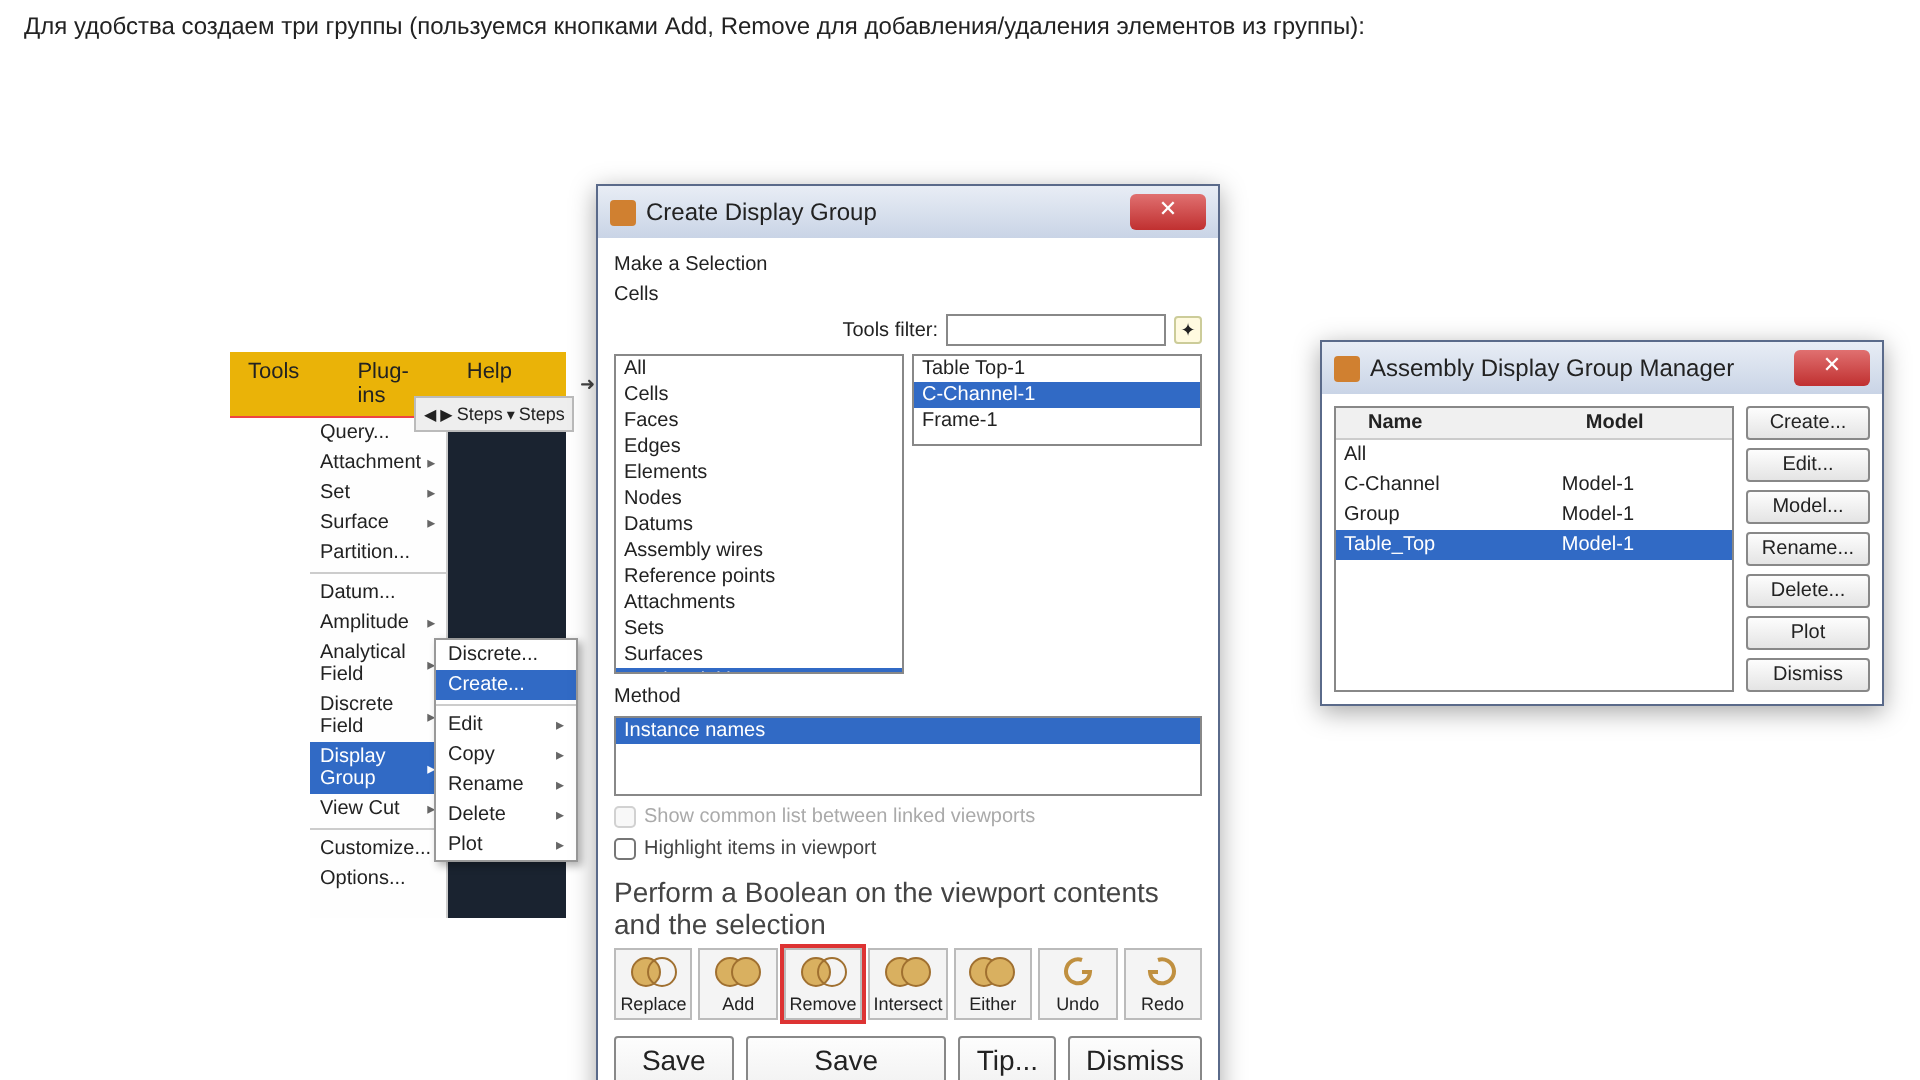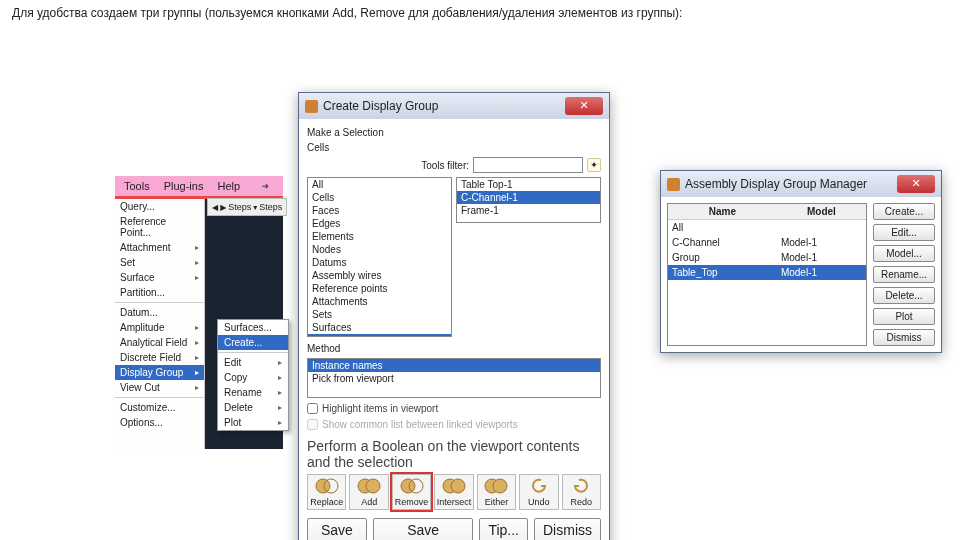--- a/index.html
+++ b/index.html
@@ -1,26 +1,26 @@
 <!DOCTYPE html>
 <html><head>
 <meta charset="utf-8">
 <style>
   * { box-sizing: border-box; margin: 0; padding: 0; }
   body { font-family: "Segoe UI", Tahoma, sans-serif; font-size: 11px; background: #fff; width: 960px; height: 540px; position: relative; color: #222; }
   .caption { position: absolute; top: 6px; left: 12px; font-size: 12px; }
 
   
   .panel1 { position: absolute; left: 115px; top: 176px; width: 168px; }
-  .menubar { display: flex; gap: 4px; background: #f9a8d4; border-bottom: 3px solid #ef4444; padding: 3px 4px; font-size: 11px; }
+  .menubar { display: flex; gap: 19px; background: #eab308; border-bottom: 1px solid #ef4444; padding: 3px 4px; font-size: 11px; }
   .menubar span { padding: 1px 5px; }
   .menubar .nav { margin-left: auto; display: flex; gap: 4px; align-items: center; }
   .menubar .nav span { font-size: 9px; color: #444; }
   .p1body { display: flex; }
-  .leftmenu { width: 90px; background: #fefefe; border-right: 1px solid #ccc; font-size: 10px; }
+  .leftmenu { width: 90px; background: #fefefe; border-right: 1px solid #ccc; font-size: 10px; margin-left: 40px; }
   .leftmenu div { padding: 2px 5px; display: flex; justify-content: space-between; align-items: center; }
   .leftmenu .hl { background: #316ac5; color: #fff; }
   .leftmenu .arrow::after { content: "▸"; font-size: 8px; color: #666; }
   .leftmenu .hl.arrow::after { color: #fff; }
   .dark { background: #1a2330; width: 78px; min-height: 250px; }
   .submenu { position: absolute; left: 102px; top: 143px; width: 72px; background: #fff; border: 1px solid #999; box-shadow: 2px 2px 4px rgba(0,0,0,0.3); font-size: 10px; }
   .submenu div { padding: 2px 6px; display: flex; justify-content: space-between; align-items: center; }
   .submenu .hl { background: #316ac5; color: #fff; }
   .submenu .arrow::after { content: "▸"; font-size: 8px; color: #666; }
   .submenu hr { border: none; border-top: 1px solid #ccc; margin: 2px 0; }
@@ -58,21 +58,21 @@
   .boolbtn .shape svg { display: block; }
   .boolbtn.redbox { outline: 2px solid #d33; }
   .botbtns { display: flex; gap: 6px; margin-top: 8px; justify-content: space-between; }
   .btn { border: 1px solid #888; background: linear-gradient(#fdfdfd, #e4e4e4); padding: 3px 8px; font-size: 14px; border-radius: 2px; text-align: center; cursor: default; }
 
   
   .panel3 { left: 660px; top: 170px; width: 282px; }
   .p3body { padding: 6px; display: flex; gap: 6px; font-size: 11px; }
   .p3list { flex: 1; border: 1px solid #888; background: #fff; min-height: 120px; }
   .p3list .hdr { display: flex; background: #f0f0f0; border-bottom: 1px solid #ccc; font-weight: bold; font-size: 10px; }
-  .p3list .hdr span { padding: 2px 4px; text-align: center; }
+  .p3list .hdr span { padding: 2px 16px; }
   .p3list .row { display: flex; font-size: 10px; }
   .p3list .row span { padding: 2px 4px; }
   .p3list .row.hl { background: #316ac5; color: #fff; }
   .col-name { width: 55%; }
   .col-model { width: 45%; }
   .sidebtns { display: flex; flex-direction: column; gap: 4px; }
   .sidebtns .btn { width: 62px; font-size: 10px; padding: 2px 3px; }
 </style>
 </head>
 <body>
@@ -93,23 +93,20 @@
     <span class="arrow2">▶</span>
     <span>Steps</span>
     <span class="arrow2">▾</span>
     <span>Steps</span>
   </div>
   <div class="p1body">
     <div class="leftmenu" id="leftmenu">
         <div>
           <span>Query...</span>
         </div>
-        <div>
-          <span>Reference Point...</span>
-        </div>
         <div class="arrow">
           <span>Attachment</span>
         </div>
         <div class="arrow">
           <span>Set</span>
         </div>
         <div class="arrow">
           <span>Surface</span>
         </div>
         <div>
@@ -139,21 +136,21 @@
           <span>Customize...</span>
         </div>
         <div>
           <span>Options...</span>
         </div>
       </div>
     <div class="dark"></div>
   </div>
   <div class="submenu" id="submenu">
       <div>
-        <span>Surfaces...</span>
+        <span>Discrete...</span>
       </div>
       <div class="hl">
         <span>Create...</span>
       </div>
       <hr>
       <div class="arrow">
         <span>Edit</span>
       </div>
       <div class="arrow">
         <span>Copy</span>
@@ -202,29 +199,28 @@
         </div>
       <div class="listbox shortlist" id="rightlist">
           <div>Table Top-1</div>
           <div class="hl">C-Channel-1</div>
           <div>Frame-1</div>
         </div>
     </div>
     <div class="sectlabel" style="margin-top:6px">Method</div>
     <div class="methodbox" id="methodbox">
         <div class="hl">Instance names</div>
-        <div>Pick from viewport</div>
-      </div>
+      </div>
+    <div class="chkrow disabled">
+      <input type="checkbox" disabled="" style="">
+      <span>Show common list between linked viewports</span>
+    </div>
     <div class="chkrow">
       <input type="checkbox" style="">
       <span>Highlight items in viewport</span>
-    </div>
-    <div class="chkrow disabled">
-      <input type="checkbox" disabled="" style="">
-      <span>Show common list between linked viewports</span>
     </div>
     <div class="booltext">Perform a Boolean on the viewport contents and the selection</div>
     <div class="boolbtns" id="boolbtns">
         <div class="boolbtn">
           <div class="shape">
             <svg width="30" height="18" viewBox="0 0 30 18">
               <circle cx="11" cy="9" r="7" fill="#d9b060" stroke="#a07030"></circle>
               <circle cx="19" cy="9" r="7" fill="none" stroke="#a07030"></circle>
             </svg>
           </div>

